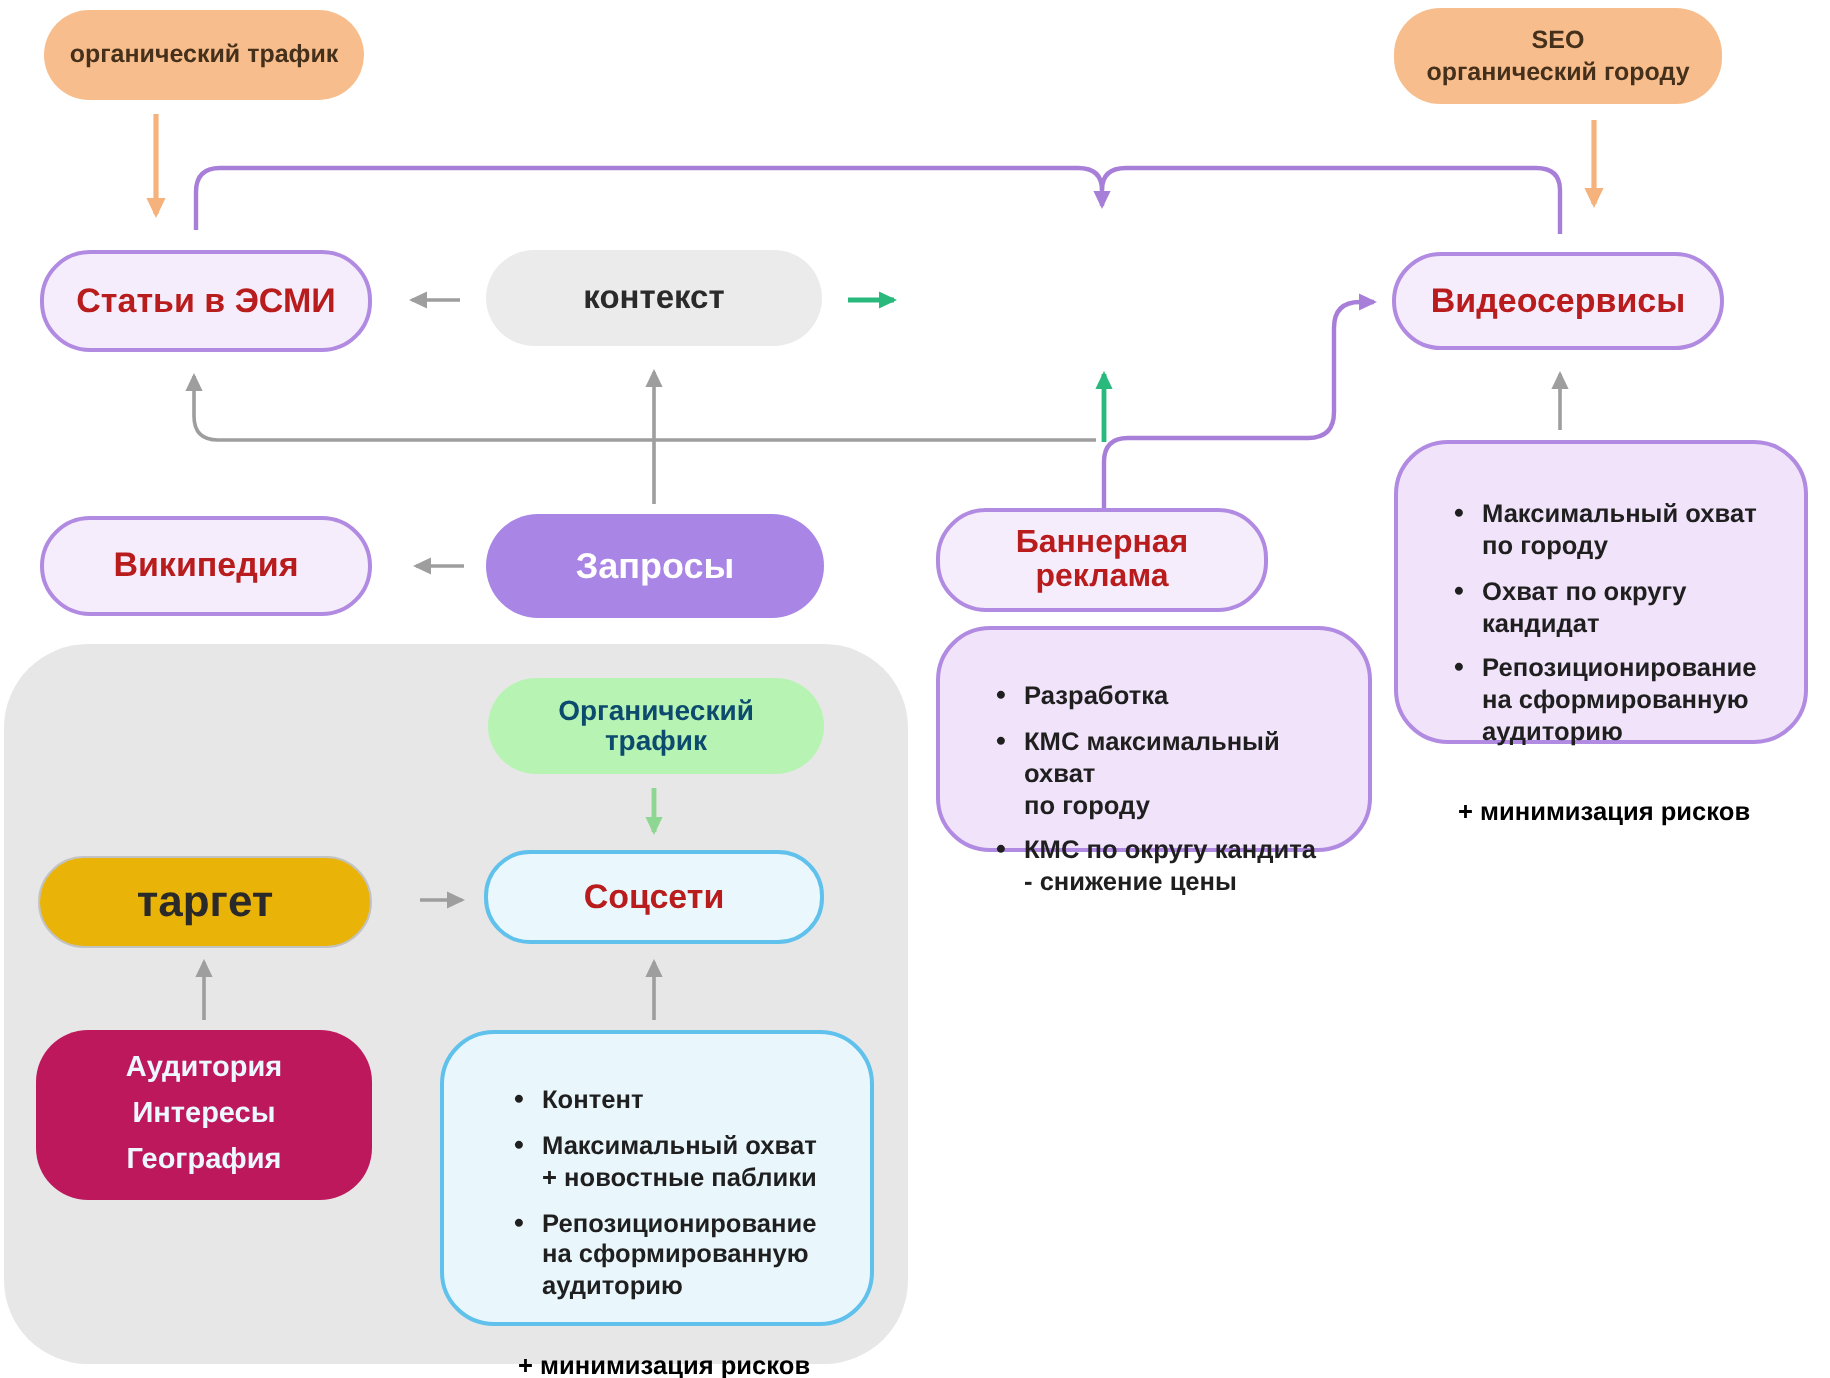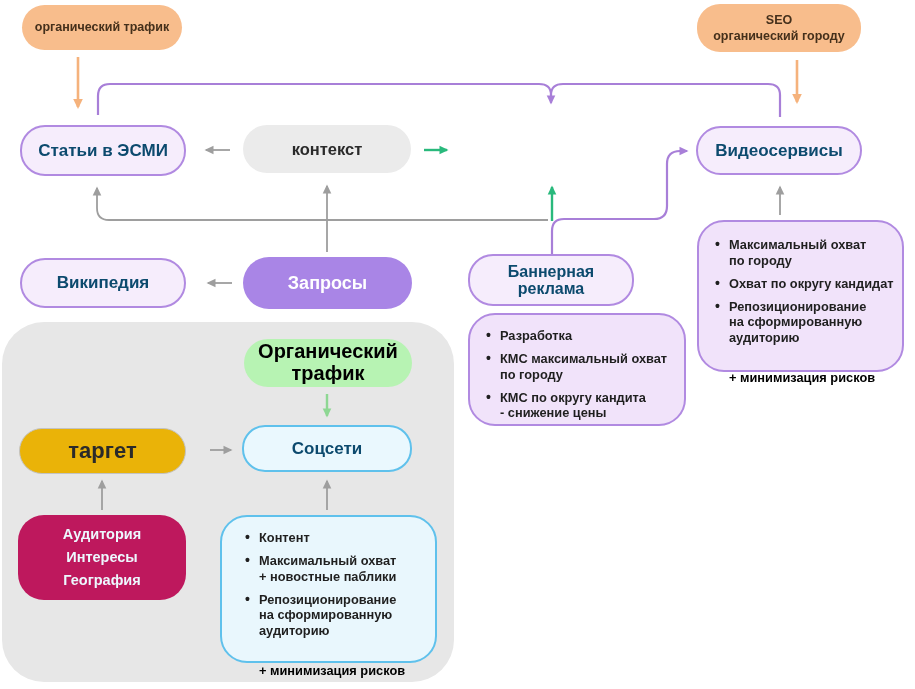--- a/index.html
+++ b/index.html
@@ -8,37 +8,37 @@
     font-family:"Liberation Sans", sans-serif; overflow:hidden;
   }
   .layer { position:absolute; left:0; top:0; width:915px; height:689px; }
   .region {
     position:absolute; background:#e7e7e7; border-radius:42px;
   }
   .pill {
     position:absolute; box-sizing:border-box;
     display:flex; align-items:center; justify-content:center;
     text-align:center; white-space:pre-line;
-    font-weight:700; color:#0c4a6e; line-height:1.12;
+    font-weight:700; color:#b91c1c; line-height:1.12;
   }
   .p-purple { border:2.5px solid #b18ae1; background:#f6edfc; border-radius:25px; font-size:17px; }
   .p-purple-fill { background:#a985e6; color:#ffffff; border-radius:26px; font-size:18px; font-weight:600; }
   .p-orange { background:#f8bd8c; color:#45301b; border-radius:23px; font-size:12.5px; line-height:1.3; }
   .p-gray { background:#ebebeb; border-radius:24px; font-size:16.5px; color:#2a2a2a; }
   .p-gray-outline { border:1.5px solid #c3c3c3; background:#eab308; border-radius:23px; font-size:22px; color:#2a2a2a; }
-  .p-green { background:#b7f3b3; color:#000000; border-radius:24px; font-size:20px; }
+  .p-green { background:#b7f3b3; color:#0c4a6e; border-radius:24px; font-size:14px; }
   .p-blue-outline { border:2.5px solid #5fc1ec; background:#eaf8fe; border-radius:23px; font-size:17px; }
   .p-blue-fill { background:#be185d; color:#edf8fe; border-radius:26px; font-size:14.5px; font-weight:600; line-height:1.6; }
   .listbox {
     position:absolute; box-sizing:border-box; border-radius:27px;
     padding:13px 6px 6px 13px;
   }
   .lb-purple { border:2.5px solid #b18ae1; background:#f1e3fa; }
   .lb-blue   { border:2.5px solid #5fc1ec; background:#e9f7fd;padding-left:20px; }
-  .blist { margin:0; padding:0; list-style:none; display:flex; flex-direction:column; gap:7px; }
+  .blist { margin:12px; padding:0; list-style:none; display:flex; flex-direction:column; gap:7px; }
   .blist li {
     position:relative; padding-left:17px; white-space:pre-line;
     font-size:12.8px; font-weight:600; line-height:1.24; color:#1f1f1f; text-align:left;
   }
   .blist li::before { content:"\2022"; position:absolute; left:3px; top:-1px; font-size:14px; color:#1f1f1f; }
   .footnote {
     margin-top:24px; padding-left:17px; white-space:pre-line;
     font-size:12.8px; font-weight:600; line-height:1.24; color:#000000; text-align:left;
   }
 </style>

